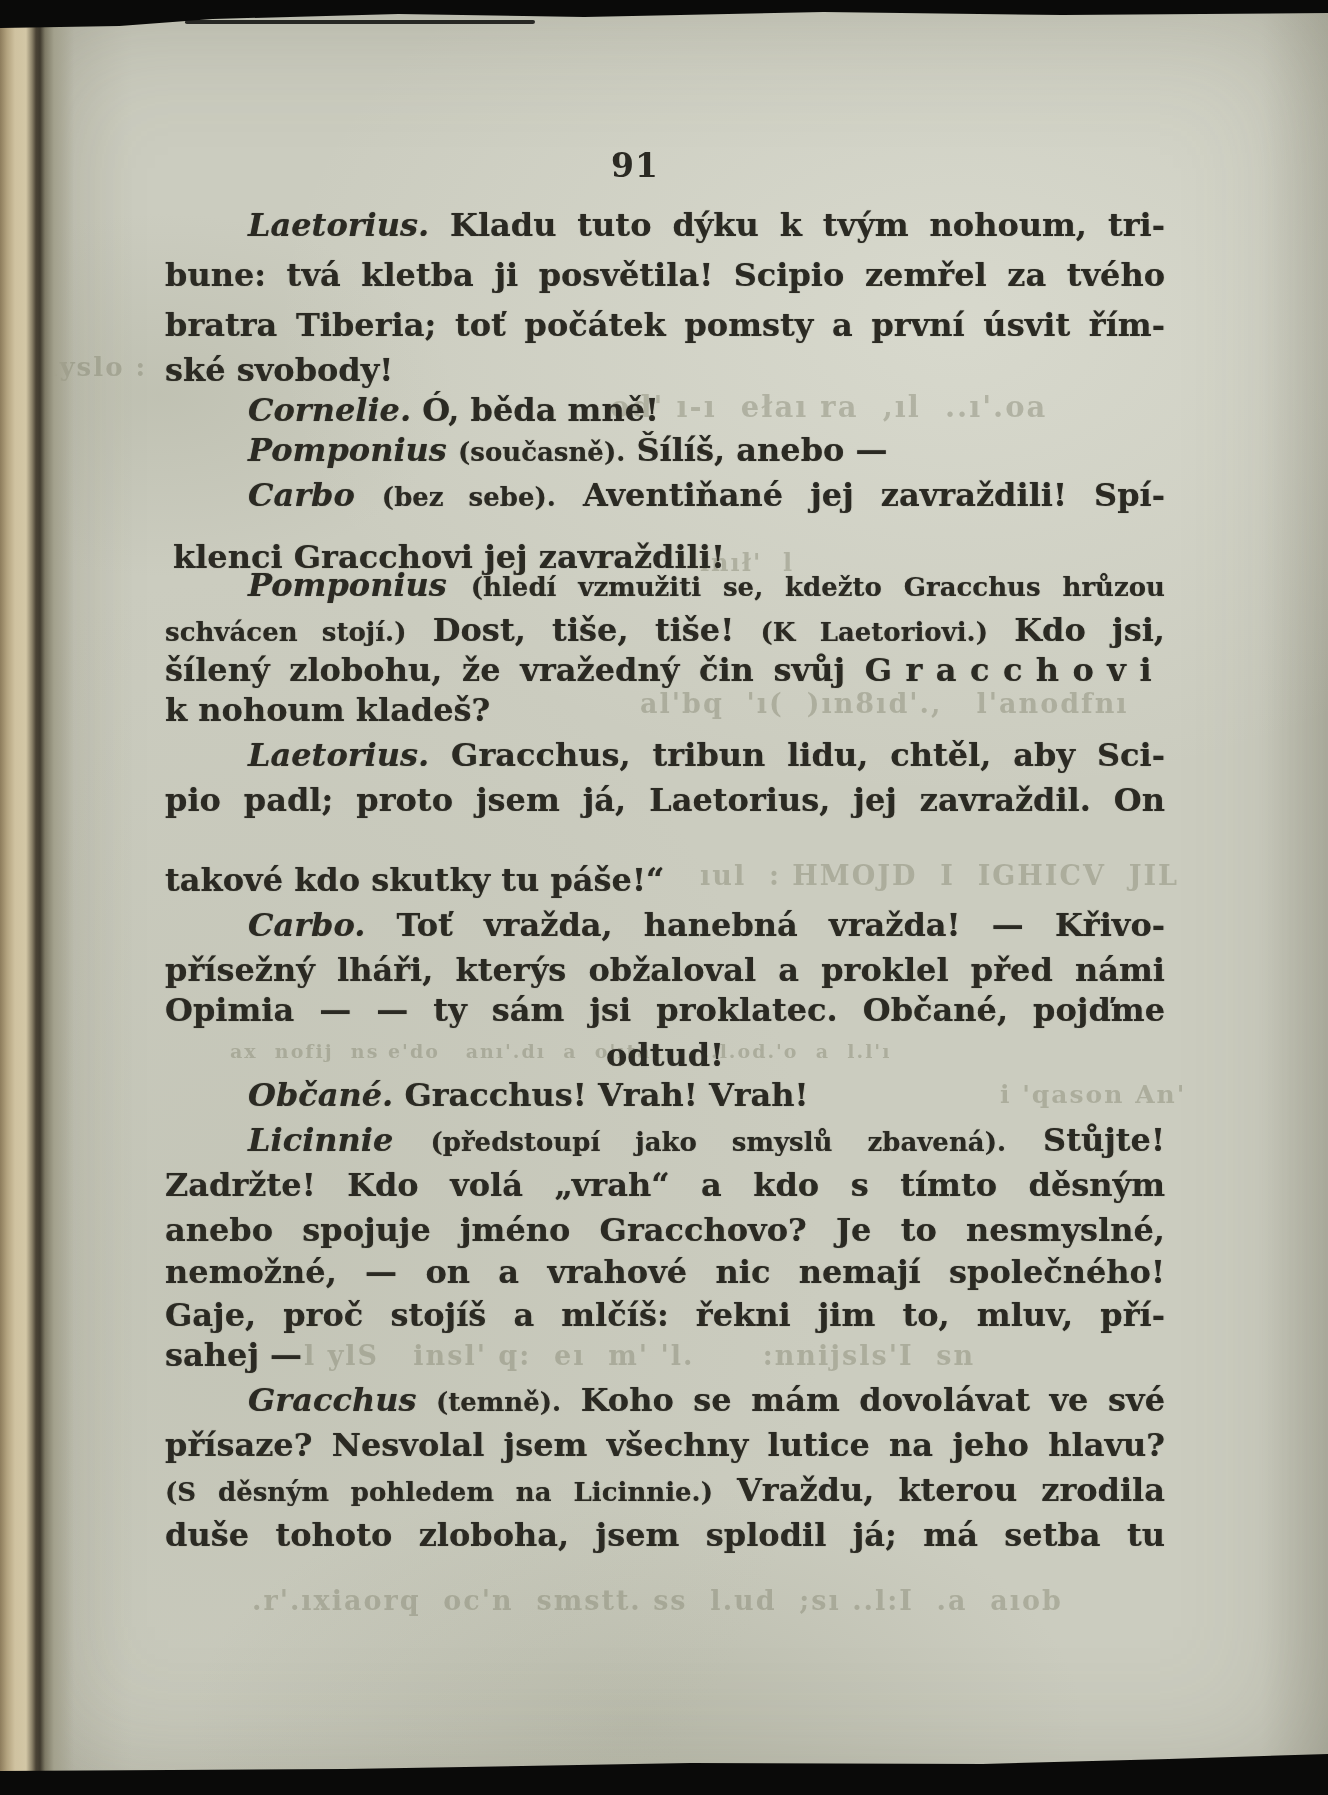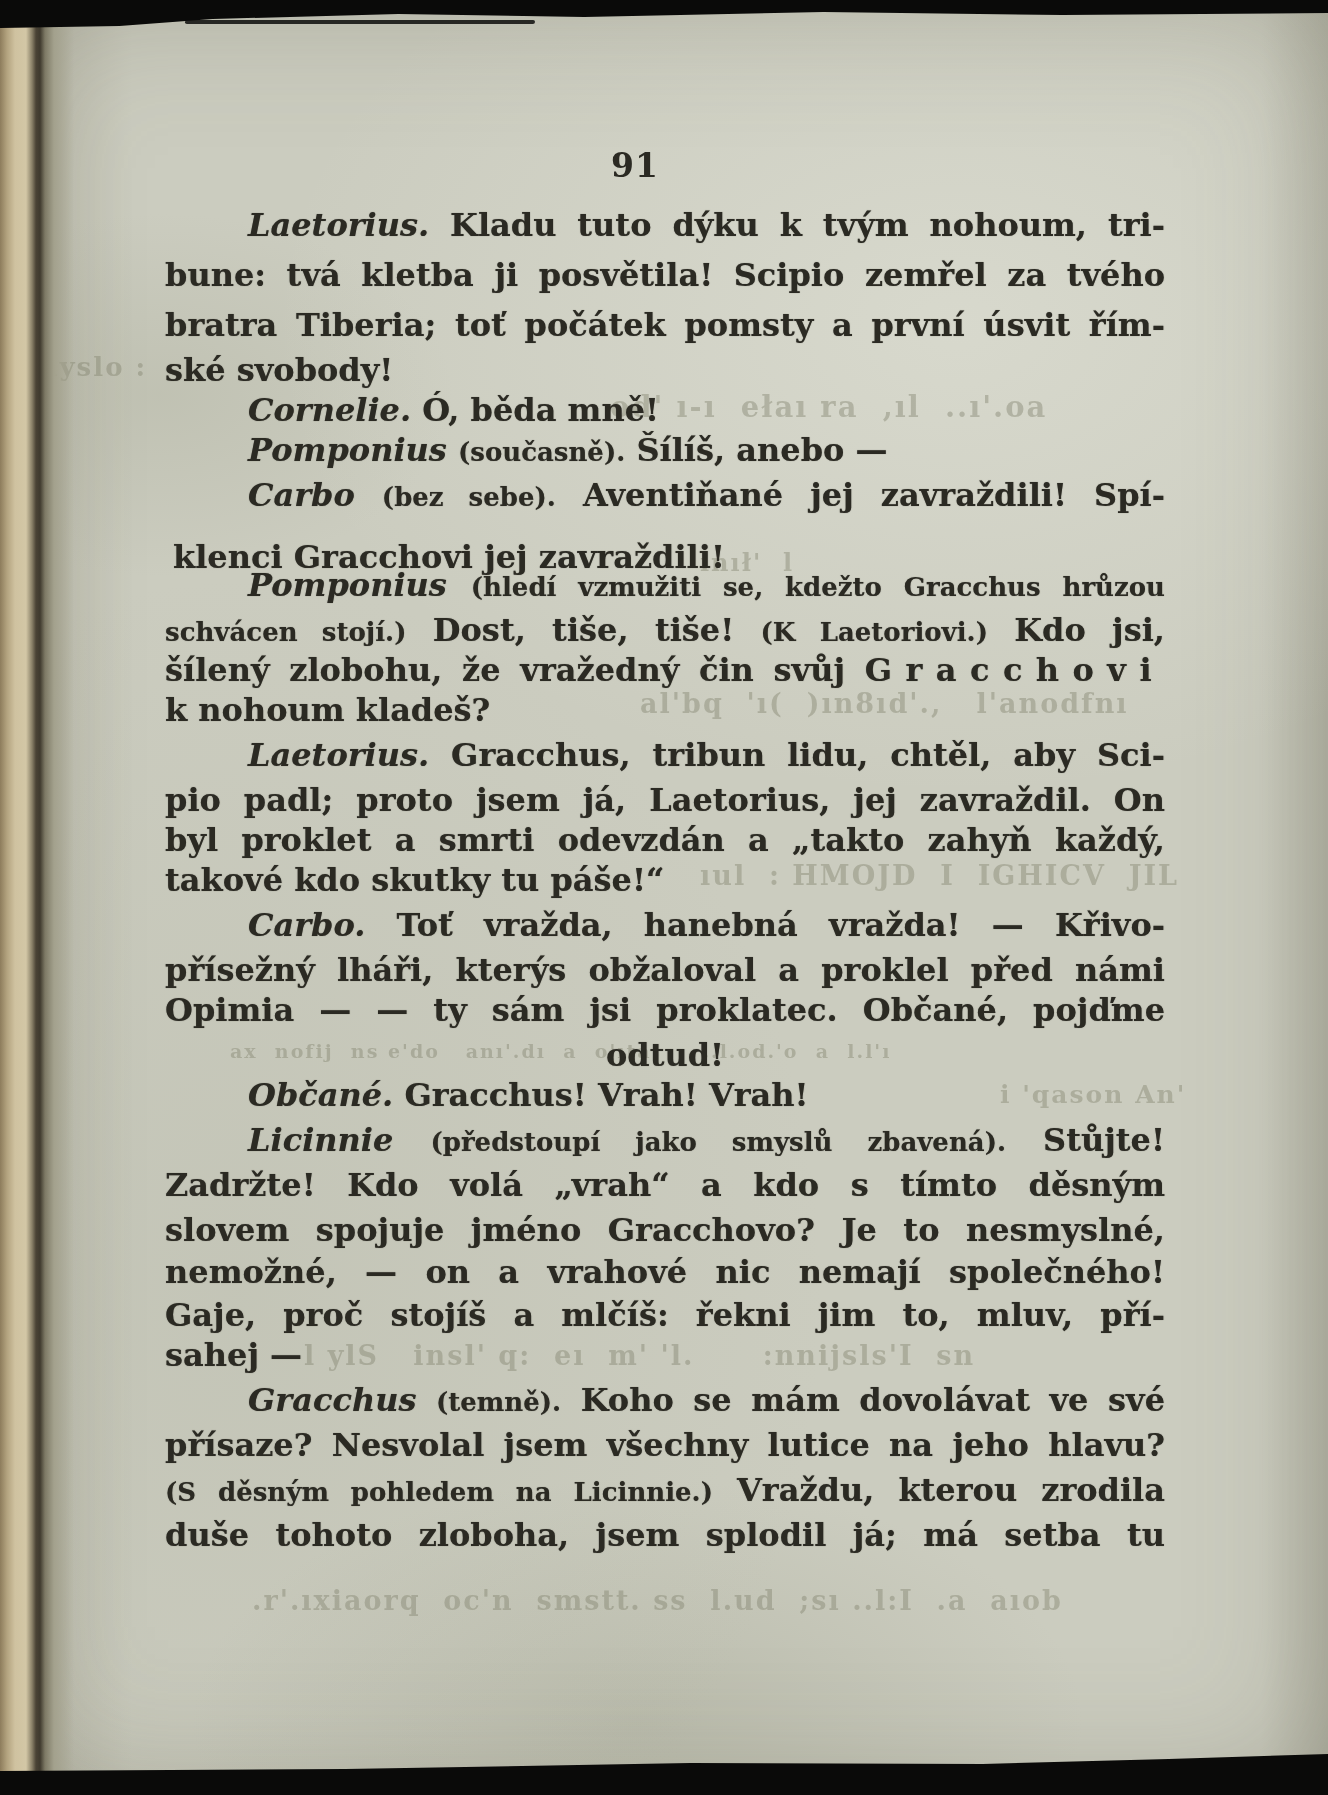--- a/index.html
+++ b/index.html
@@ -79,30 +79,29 @@
       <div class="line indent" style="top: 392px;"><span class="seg-name">Cornelie.</span><span class="seg-body"> Ó, běda mně!</span></div>
       <div class="line indent" style="top: 432px;"><span class="seg-name">Pomponius </span><span class="seg-stage">(současně).</span><span class="seg-body"> Šílíš, anebo —</span></div>
       <div class="line justify indent" style="top: 477px;"><span class="seg-name">Carbo </span><span class="seg-stage">(bez sebe).</span><span class="seg-body"> Aventiňané jej zavraždili! Spí-</span></div>
       <div class="line" style="top: 539px; margin-left: 8px;"><span class="seg-body">klenci Gracchovi jej zavraždili!</span></div>
       <div class="line justify indent" style="top: 567px;"><span class="seg-name">Pomponius </span><span class="seg-stage">(hledí vzmužiti se, kdežto Gracchus hrůzou</span></div>
       <div class="line justify" style="top: 612px;"><span class="seg-stage">schvácen stojí.)</span><span class="seg-body"> Dost, tiše, tiše! </span><span class="seg-stage">(K Laetoriovi.)</span><span class="seg-body"> Kdo jsi,</span></div>
       <div class="line justify" style="top: 652px;"><span class="seg-body">šílený zlobohu, že vražedný čin svůj </span><span class="seg-spaced">Gracchovi</span></div>
       <div class="line" style="top: 692px;"><span class="seg-body">k nohoum kladeš?</span></div>
       <div class="line justify indent" style="top: 737px;"><span class="seg-name">Laetorius.</span><span class="seg-body"> Gracchus, tribun lidu, chtěl, aby Sci-</span></div>
       <div class="line justify" style="top: 782px;"><span class="seg-body">pio padl; proto jsem já, Laetorius, jej zavraždil. On</span></div>
-      <div class="line justify" style="top: 822px;"><span class="seg-body">byl proklet a smrti odevzdán a „takto zahyň každý,</span></div>
       <div class="line" style="top: 862px;"><span class="seg-body">takové kdo skutky tu páše!“</span></div>
       <div class="line justify indent" style="top: 907px;"><span class="seg-name">Carbo.</span><span class="seg-body"> Toť vražda, hanebná vražda! — Křivo-</span></div>
       <div class="line justify" style="top: 952px;"><span class="seg-body">přísežný lháři, kterýs obžaloval a proklel před námi</span></div>
       <div class="line justify" style="top: 992px;"><span class="seg-body">Opimia — — ty sám jsi proklatec. Občané, pojďme</span></div>
       <div class="line" style="top: 1037px; text-align: center;"><span class="seg-body">odtud!</span></div>
       <div class="line indent" style="top: 1077px;"><span class="seg-name">Občané.</span><span class="seg-body"> Gracchus! Vrah! Vrah!</span></div>
       <div class="line justify indent" style="top: 1122px;"><span class="seg-name">Licinnie </span><span class="seg-stage">(předstoupí jako smyslů zbavená).</span><span class="seg-body"> Stůjte!</span></div>
       <div class="line justify" style="top: 1167px;"><span class="seg-body">Zadržte! Kdo volá „vrah“ a kdo s tímto děsným</span></div>
-      <div class="line justify" style="top: 1212px;"><span class="seg-body">slovem spojuje jméno Gracchovo? Je to nesmyslné,</span></div>
+      <div class="line justify" style="top: 1212px;"><span class="seg-body">anebo spojuje jméno Gracchovo? Je to nesmyslné,</span></div>
       <div class="line justify" style="top: 1254px;"><span class="seg-body">nemožné, — on a vrahové nic nemají společného!</span></div>
       <div class="line justify" style="top: 1297px;"><span class="seg-body">Gaje, proč stojíš a mlčíš: řekni jim to, mluv, pří-</span></div>
       <div class="line" style="top: 1337px;"><span class="seg-body">sahej —</span></div>
       <div class="line justify indent" style="top: 1382px;"><span class="seg-name">Gracchus </span><span class="seg-stage">(temně).</span><span class="seg-body"> Koho se mám dovolávat ve své</span></div>
       <div class="line justify" style="top: 1427px;"><span class="seg-body">přísaze? Nesvolal jsem všechny lutice na jeho hlavu?</span></div>
       <div class="line justify" style="top: 1472px;"><span class="seg-stage">(S děsným pohledem na Licinnie.)</span><span class="seg-body"> Vraždu, kterou zrodila</span></div>
       <div class="line justify" style="top: 1517px;"><span class="seg-body">duše tohoto zloboha, jsem splodil já; má setba tu</span></div>
     </div>
 </div>
 

